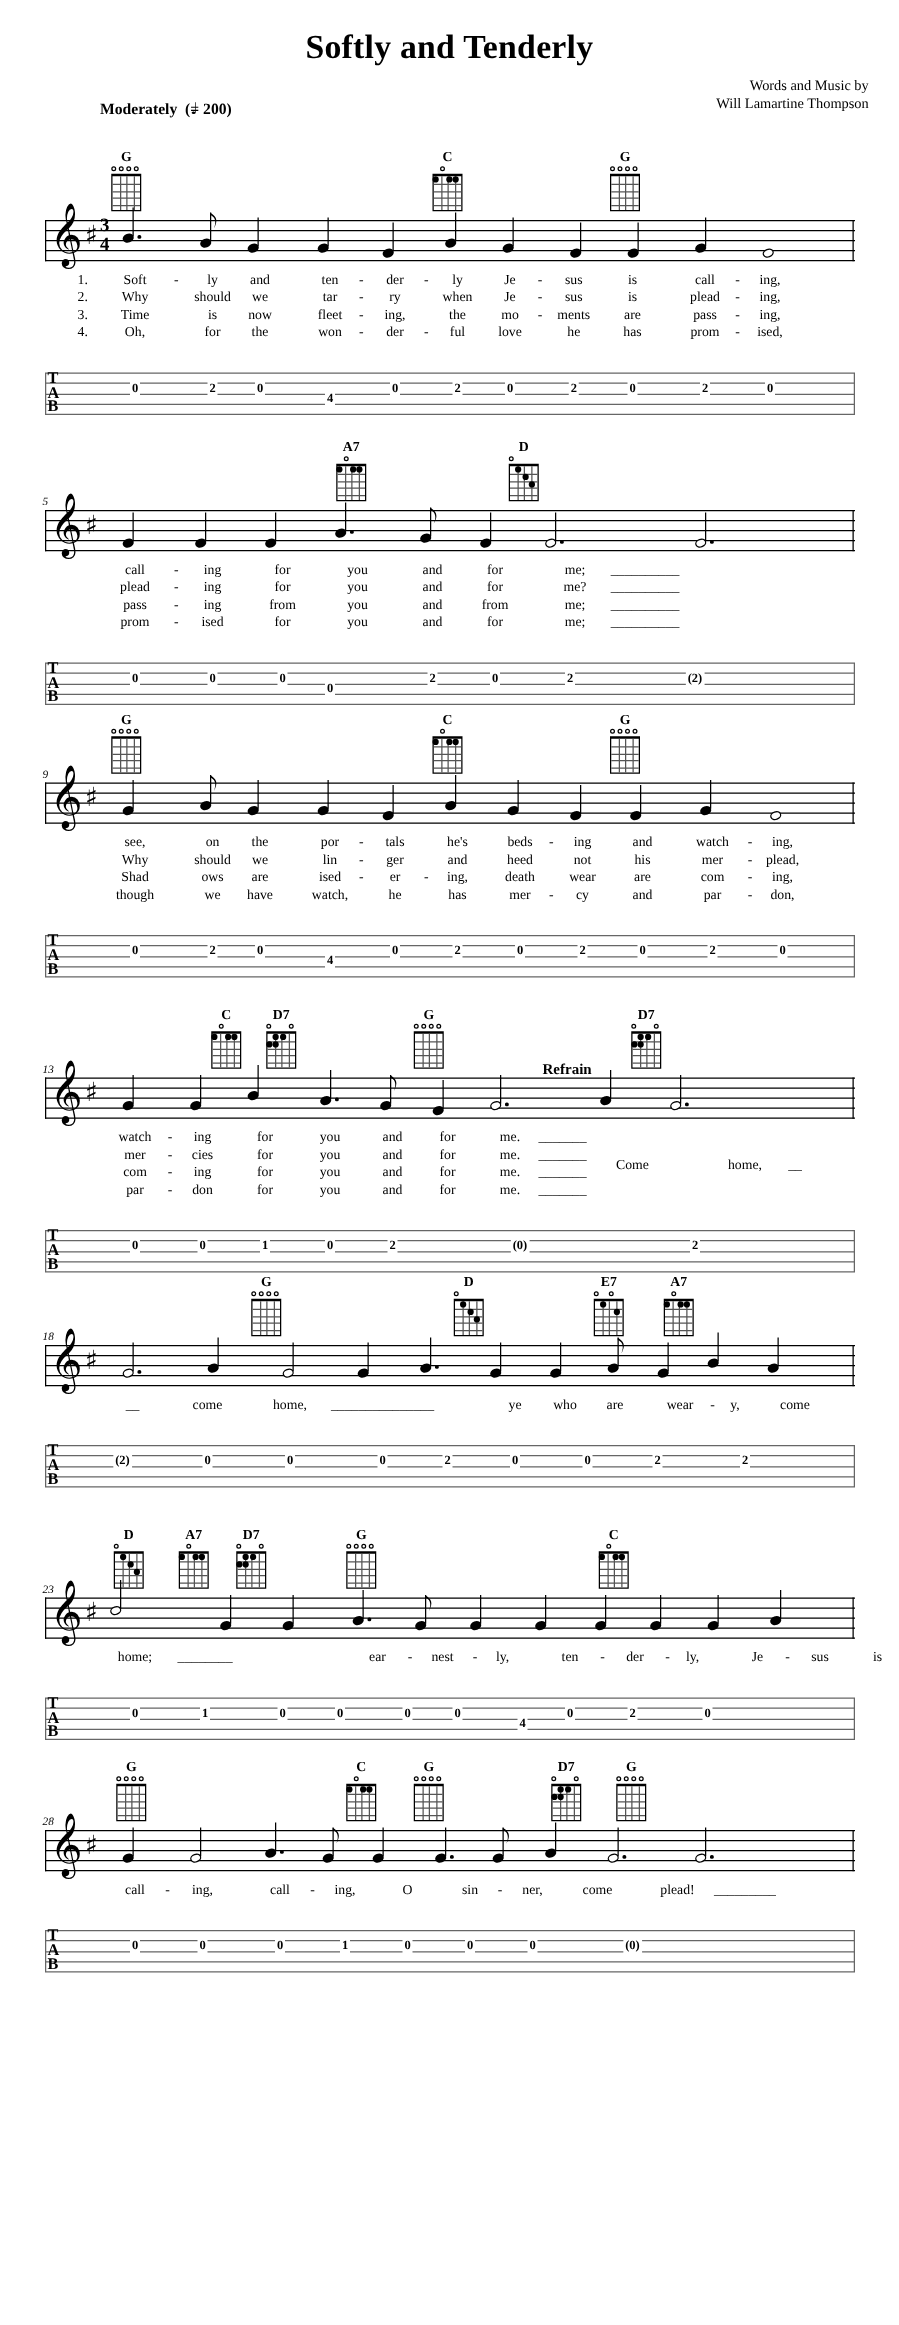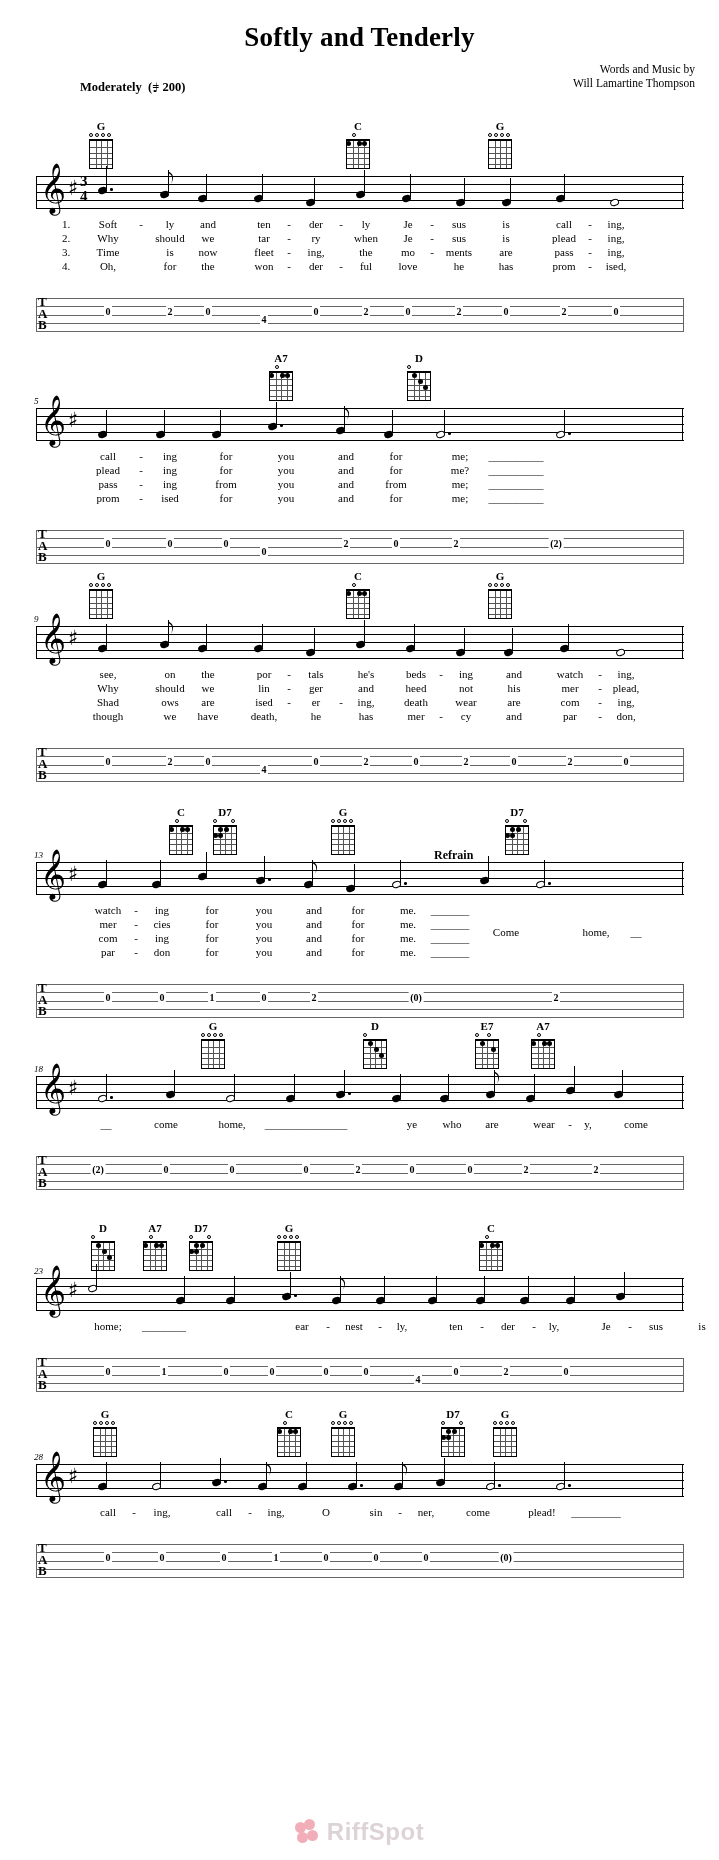--- a/index.html
+++ b/index.html
@@ -644,21 +644,21 @@
           <div class="lyric" style="left: 330px; top: 28px;">ing,</div>
           <div class="lyric" style="left: 380px; top: 28px;">death</div>
           <div class="lyric" style="left: 430px; top: 28px;">wear</div>
           <div class="lyric" style="left: 478px; top: 28px;">are</div>
           <div class="lyric" style="left: 534px; top: 28px;">com</div>
           <div class="lyric" style="left: 564px; top: 28px;">-</div>
           <div class="lyric" style="left: 590px; top: 28px;">ing,</div>
           <div class="lyric" style="left: 72px; top: 42px;">though</div>
           <div class="lyric" style="left: 134px; top: 42px;">we</div>
           <div class="lyric" style="left: 172px; top: 42px;">have</div>
-          <div class="lyric" style="left: 228px; top: 42px;">death,</div>
+          <div class="lyric" style="left: 228px; top: 42px;">watch,</div>
           <div class="lyric" style="left: 280px; top: 42px;">he</div>
           <div class="lyric" style="left: 330px; top: 42px;">has</div>
           <div class="lyric" style="left: 380px; top: 42px;">mer</div>
           <div class="lyric" style="left: 405px; top: 42px;">-</div>
           <div class="lyric" style="left: 430px; top: 42px;">cy</div>
           <div class="lyric" style="left: 478px; top: 42px;">and</div>
           <div class="lyric" style="left: 534px; top: 42px;">par</div>
           <div class="lyric" style="left: 564px; top: 42px;">-</div>
           <div class="lyric" style="left: 590px; top: 42px;">don,</div>
         </div>
@@ -1431,20 +1431,14 @@
           <div class="fret" style="left: 188px; top: 12.6px;">0</div>
           <div class="fret" style="left: 240px; top: 12.6px;">1</div>
           <div class="fret" style="left: 290px; top: 12.6px;">0</div>
           <div class="fret" style="left: 340px; top: 12.6px;">0</div>
           <div class="fret" style="left: 390px; top: 12.6px;">0</div>
           <div class="fret" style="left: 470px; top: 12.6px;">(0)</div>
         </div>
       </div>
     </div>
 
-  <div class="logo">
-    <span class="mark">
-      <b style="left:0;top:3px"></b><b style="left:9px;top:0"></b>
-      <b style="left:2px;top:13px"></b><b style="left:12px;top:11px"></b>
-    </span><span class="txt">RiffSpot</span>
-  </div>
 
 </div>
 
 </body></html>

